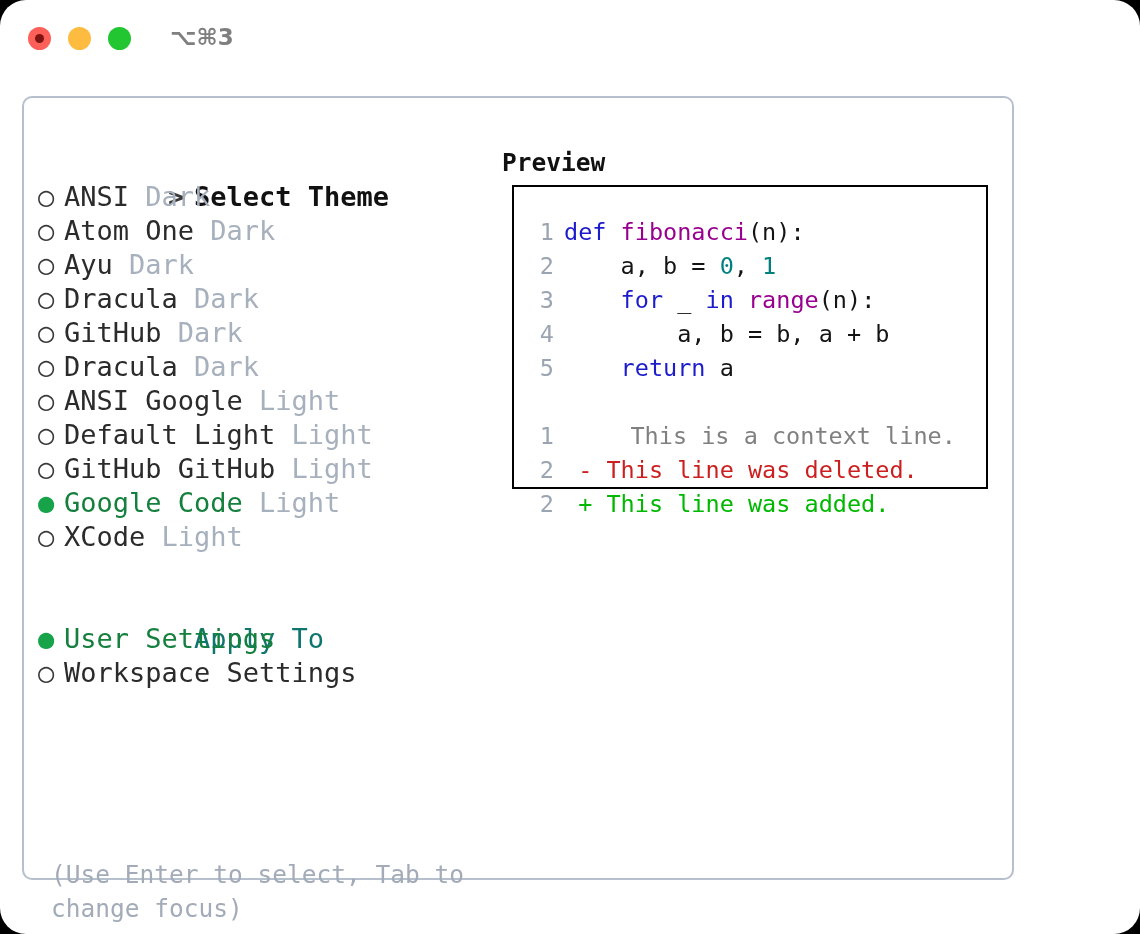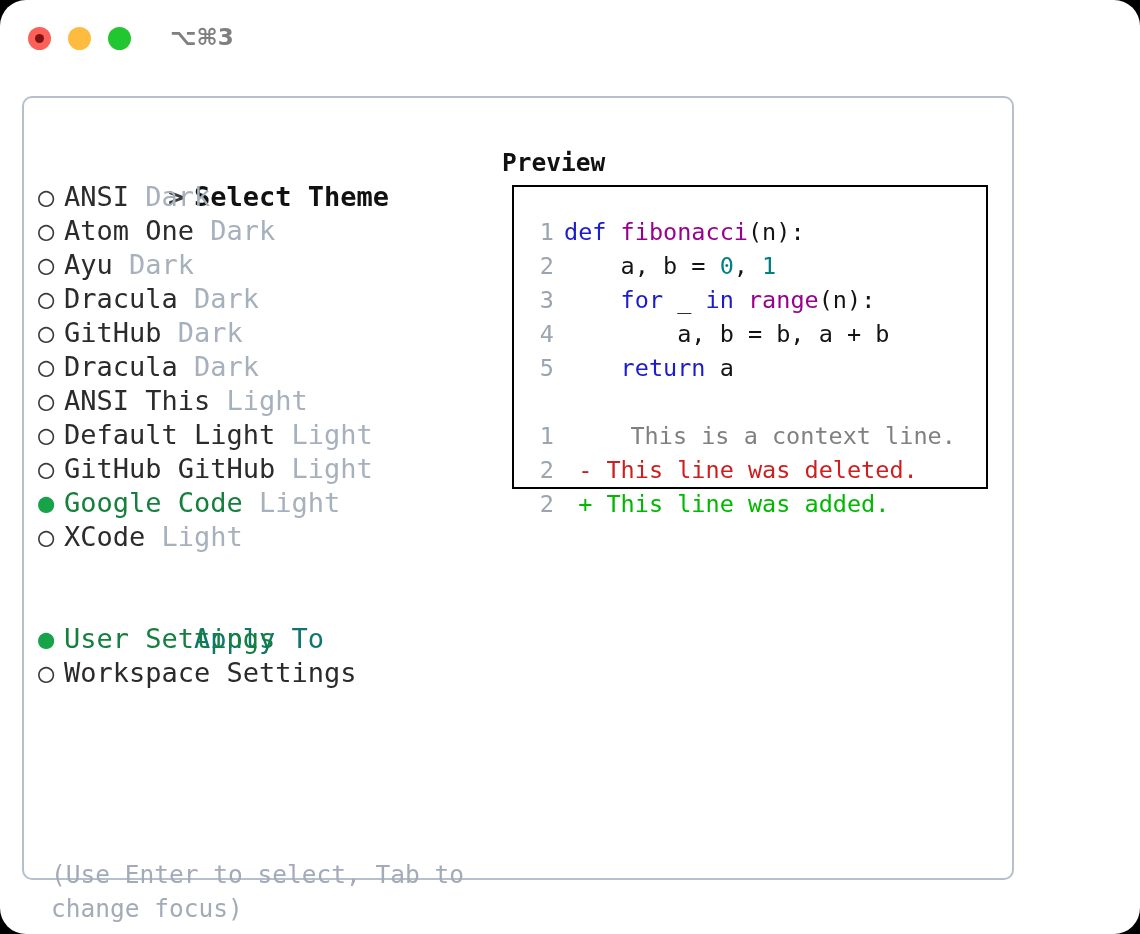--- a/index.html
+++ b/index.html
@@ -189,21 +189,21 @@
       <div class="row prompt-row">
         <span class="bullet">&gt;</span><span>Select Theme</span>
       </div>
       <div id="theme-list">
           <div class="row"><span class="bullet">○</span><span class="name">ANSI</span><span class="variant"> Dark</span></div>
           <div class="row"><span class="bullet">○</span><span class="name">Atom One</span><span class="variant"> Dark</span></div>
           <div class="row"><span class="bullet">○</span><span class="name">Ayu</span><span class="variant"> Dark</span></div>
           <div class="row"><span class="bullet">○</span><span class="name">Dracula</span><span class="variant"> Dark</span></div>
           <div class="row"><span class="bullet">○</span><span class="name">GitHub</span><span class="variant"> Dark</span></div>
           <div class="row"><span class="bullet">○</span><span class="name">Dracula</span><span class="variant"> Dark</span></div>
-          <div class="row"><span class="bullet">○</span><span class="name">ANSI This</span><span class="variant"> Light</span></div>
+          <div class="row"><span class="bullet">○</span><span class="name">ANSI Google</span><span class="variant"> Light</span></div>
           <div class="row"><span class="bullet">○</span><span class="name">Default Light</span><span class="variant"> Light</span></div>
           <div class="row"><span class="bullet">○</span><span class="name">GitHub GitHub</span><span class="variant"> Light</span></div>
           <div class="row"><span class="bullet bullet-sel">●</span><span class="name-sel">Google Code</span><span class="variant"> Light</span></div>
           <div class="row"><span class="bullet">○</span><span class="name">XCode</span><span class="variant"> Light</span></div>
         </div>
 
       <div class="gap"></div>
 
       <div class="row section-head">
         <span class="bullet"></span><span>Apply To</span>

